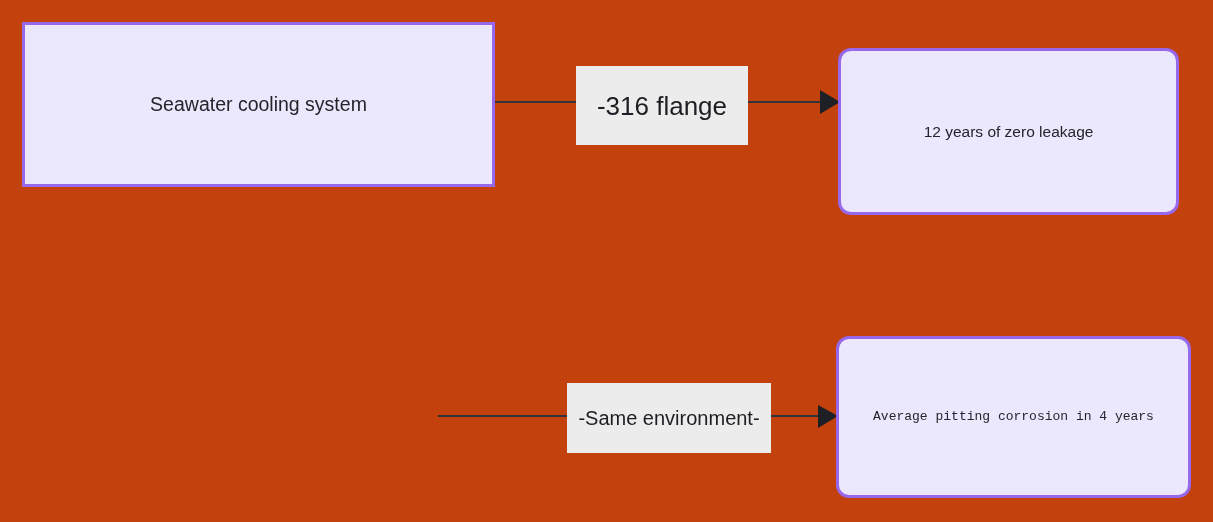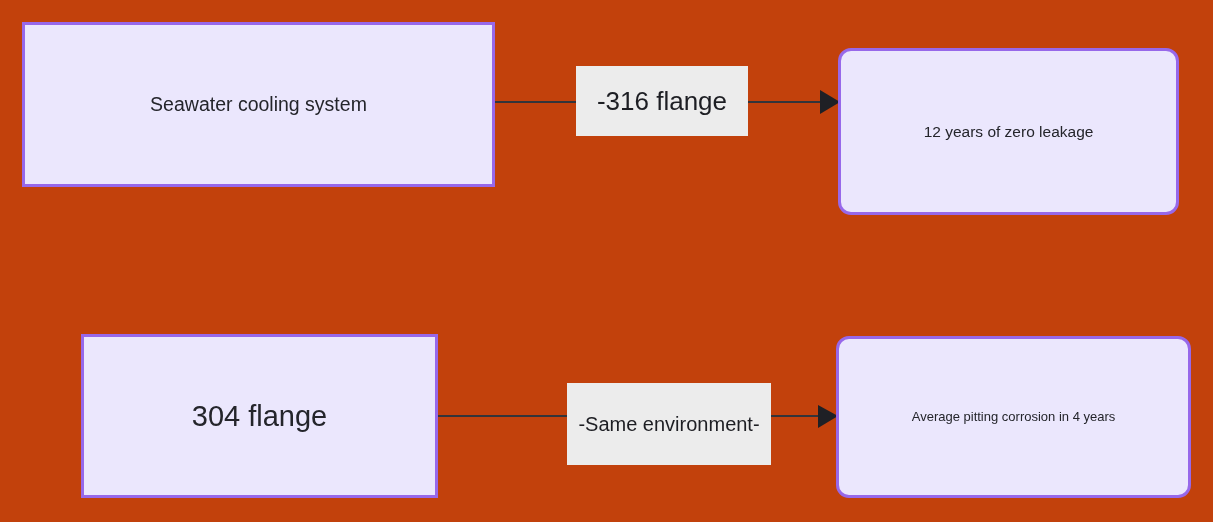--- a/index.html
+++ b/index.html
@@ -32,21 +32,21 @@
     color: #24252b;
     line-height: 1.25;
     padding: 4px 10px;
   }
   .node.square  { border-radius: 0; }
   .node.rounded { border-radius: 13px; }
 
   #node-source-top    { left: 22px;  top: 22px;  width: 473px; height: 165px; font-size: 19.5px; }
   #node-result-top    { left: 838px; top: 20px;  width: 341px; height: 167px; font-size: 15.5px; margin-top: 28px; }
   #node-source-bottom { left: 81px;  top: 334px; width: 357px; height: 164px; font-size: 29px; }
-  #node-result-bottom { left: 836px; top: 336px; width: 355px; height: 162px; font-size: 13px; }
+  #node-result-bottom { left: 836px; top: 336px; width: 355px; height: 162px; font-size: 13px; font-family: Liberation Mono, monospace; }
 
   
   .edge-svg {
     position: absolute;
     left: 0;
     top: 0;
     width: 1213px;
     height: 522px;
     pointer-events: none;
   }
@@ -62,25 +62,25 @@
     position: absolute;
     display: flex;
     align-items: center;
     justify-content: center;
     color: #1d1e23;
     background: #ececec;
     white-space: nowrap;
     line-height: 1;
   }
   #edge-label-top {
-    left: 576px; top: 66px; width: 172px; height: 70px;
+    left: 576px; top: 66px; width: 172px; height: 79px;
     font-size: 26px;
   }
   #edge-label-bottom {
-    left: 567px; top: 383px; width: 204px; height: 82px;
+    left: 567px; top: 383px; width: 204px; height: 70px;
     font-size: 20px;
   }
 </style>
 </head>
 <body>
 
 <div id="canvas">
 
   <svg class="edge-svg" viewBox="0 0 1213 522">
     <g>
@@ -94,23 +94,20 @@
   </svg>
 
   <div class="node square" id="node-source-top">
     <span>Seawater cooling system</span>
   </div>
 
   <div class="node rounded" id="node-result-top">
     <span>12 years of zero leakage</span>
   </div>
 
-  <div class="node square" id="node-source-bottom">
-    <span>304 flange</span>
-  </div>
 
   <div class="node rounded" id="node-result-bottom">
     <span>Average pitting corrosion in 4 years</span>
   </div>
 
   <div class="edge-label" id="edge-label-top">
     <span>-316 flange</span>
   </div>
 
   <div class="edge-label" id="edge-label-bottom">

